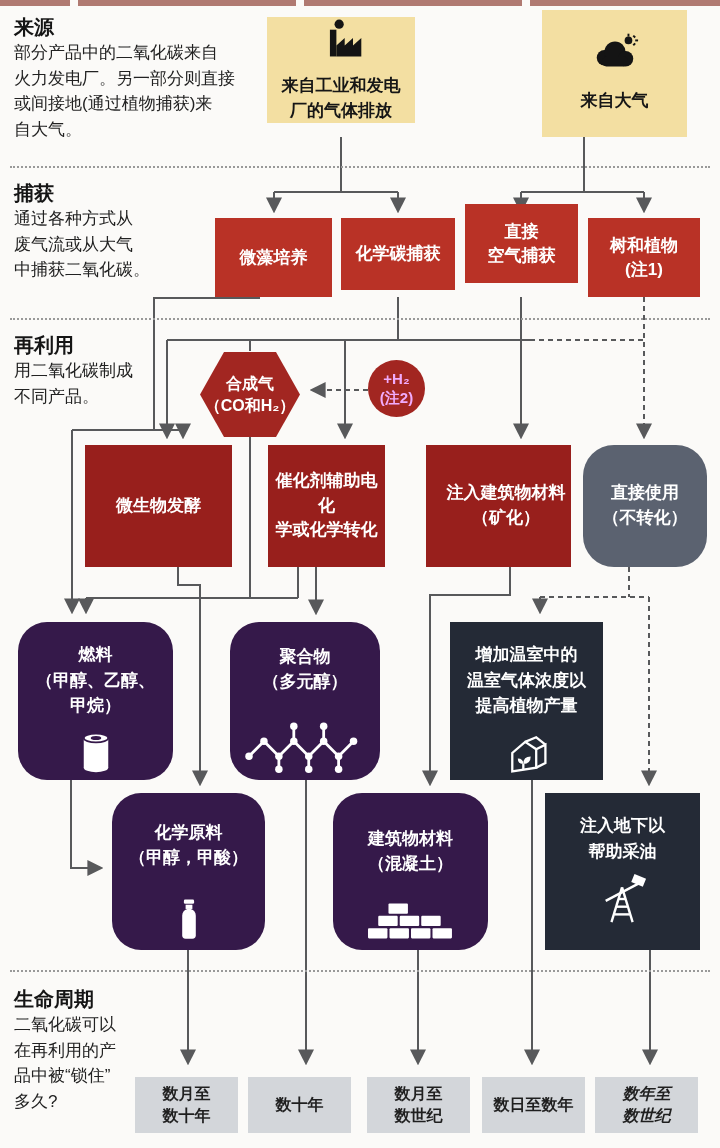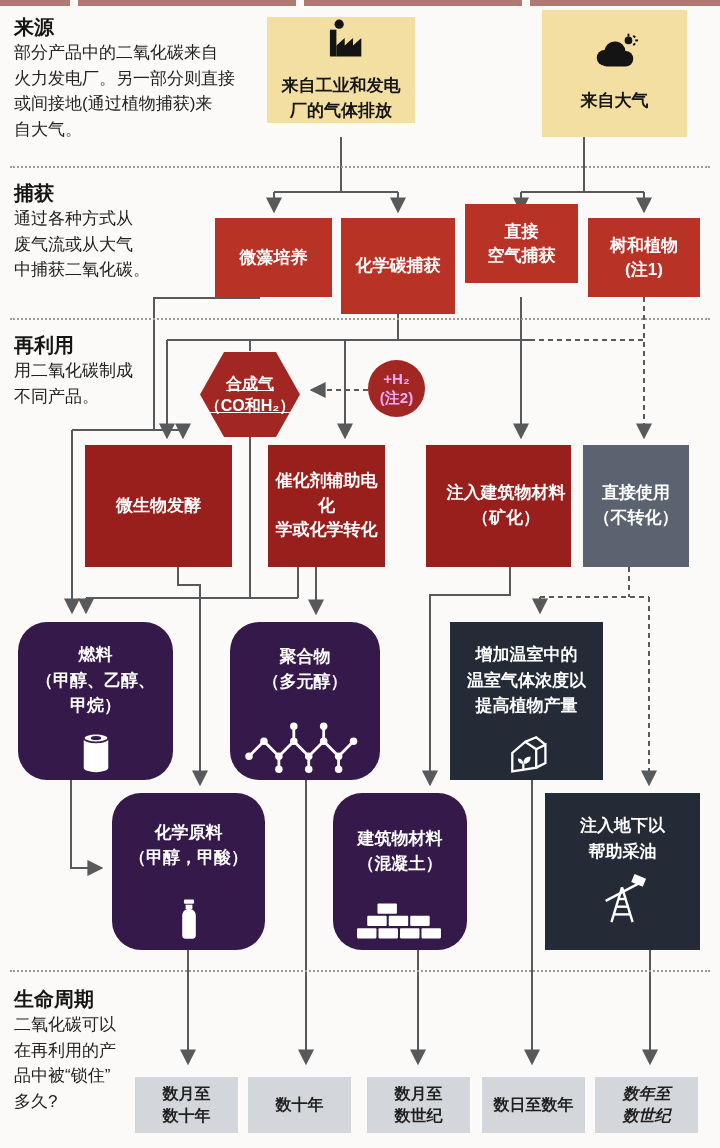--- a/index.html
+++ b/index.html
@@ -141,53 +141,53 @@
           <rect x="13" y="24" width="26" height="10" rx="4"></rect>
         </g>
       </svg>
     </span>
     <span class="lbl">来自大气</span>
   </div>
 
   <div class="node cap" style="left:215px;top:218px;width:117px;height:79px;text-align:right;">
     <span class="lbl">微藻培养</span>
     </div>
-  <div class="node cap" style="left:341px;top:218px;width:114px;height:96px;">
+  <div class="node cap" style="left:341px;top:218px;width:114px;height:72px;">
     <span class="lbl">化学碳捕获</span>
     </div>
   <div class="node cap" style="left:465px;top:204px;width:113px;height:79px;">
     <span class="lbl">直接
 空气捕获</span>
     </div>
   <div class="node cap" style="left:588px;top:218px;width:112px;height:79px;">
     <span class="lbl">树和植物
 (注1)</span>
     </div>
 
-  <div class="node hex" style="left:200px;top:352px;width:100px;height:85px;text-decoration:underline;">
+  <div class="node hex" style="left:200px;top:352px;width:100px;height:85px;">
     <span class="lbl" style="font-size:16px;">合成气
 （CO和H₂）</span>
     </div>
   <div class="node circ" style="left:368px;top:360px;width:57px;height:57px;">
     <span class="lbl">+H₂
 (注2)</span>
     </div>
 
   <div class="node reuse" style="left:85px;top:445px;width:147px;height:122px;">
     <span class="lbl">微生物发酵</span>
     </div>
   <div class="node reuse" style="left:268px;top:445px;width:117px;height:122px;">
     <span class="lbl">催化剂辅助电化
 学或化学转化</span>
     </div>
   <div class="node reuse" style="left:426px;top:445px;width:145px;height:122px;padding-left:15px;">
     <span class="lbl">注入建筑物材料
 （矿化）</span>
     </div>
-  <div class="node grayuse" style="left:583px;top:445px;width:106px;height:122px;">
+  <div class="node grayuse" style="left:583px;top:445px;width:124px;height:122px;border-radius:31px;">
     <span class="lbl">直接使用
 （不转化）</span>
     </div>
 
   <div class="node prod" style="left:18px;top:622px;width:155px;height:158px;">
     <span class="lbl">燃料
 （甲醇、乙醇、
 甲烷）</span>
     <span class="icon">
       <svg width="36" height="42" viewBox="0 0 40 48">
@@ -251,21 +251,21 @@
     <span class="lbl">化学原料
 （甲醇，甲酸）</span>
     <span class="icon" style="margin-top:14px;">
       <svg width="34" height="46" viewBox="0 0 40 52" fill="#fff">
         <rect x="14" y="2" width="12" height="5" rx="1.5"></rect>
         <rect x="16" y="8" width="8" height="5"></rect>
         <path d="M12 21 q0 -6 6 -8 h4 q6 2 6 8 v23 q0 4 -4 4 h-8 q-4 0 -4 -4 z"></path>
       </svg>
     </span>
   </div>
-  <div class="node prod" style="left:333px;top:793px;width:134px;height:157px;">
+  <div class="node prod" style="left:333px;top:793px;width:155px;height:157px;">
     <span class="lbl">建筑物材料
 （混凝土）</span>
     <span class="icon" style="margin-top:12px;">
       <svg width="86" height="42" viewBox="0 0 84 40" fill="#fff">
         <rect x="20" y="2" width="19" height="10" rx="1"></rect>
         <rect x="10" y="14" width="19" height="10" rx="1"></rect>
           <rect x="31" y="14" width="19" height="10" rx="1"></rect>
           <rect x="52" y="14" width="19" height="10" rx="1"></rect>
         <rect x="0" y="26" width="19" height="10" rx="1"></rect>
           <rect x="21" y="26" width="19" height="10" rx="1"></rect>

